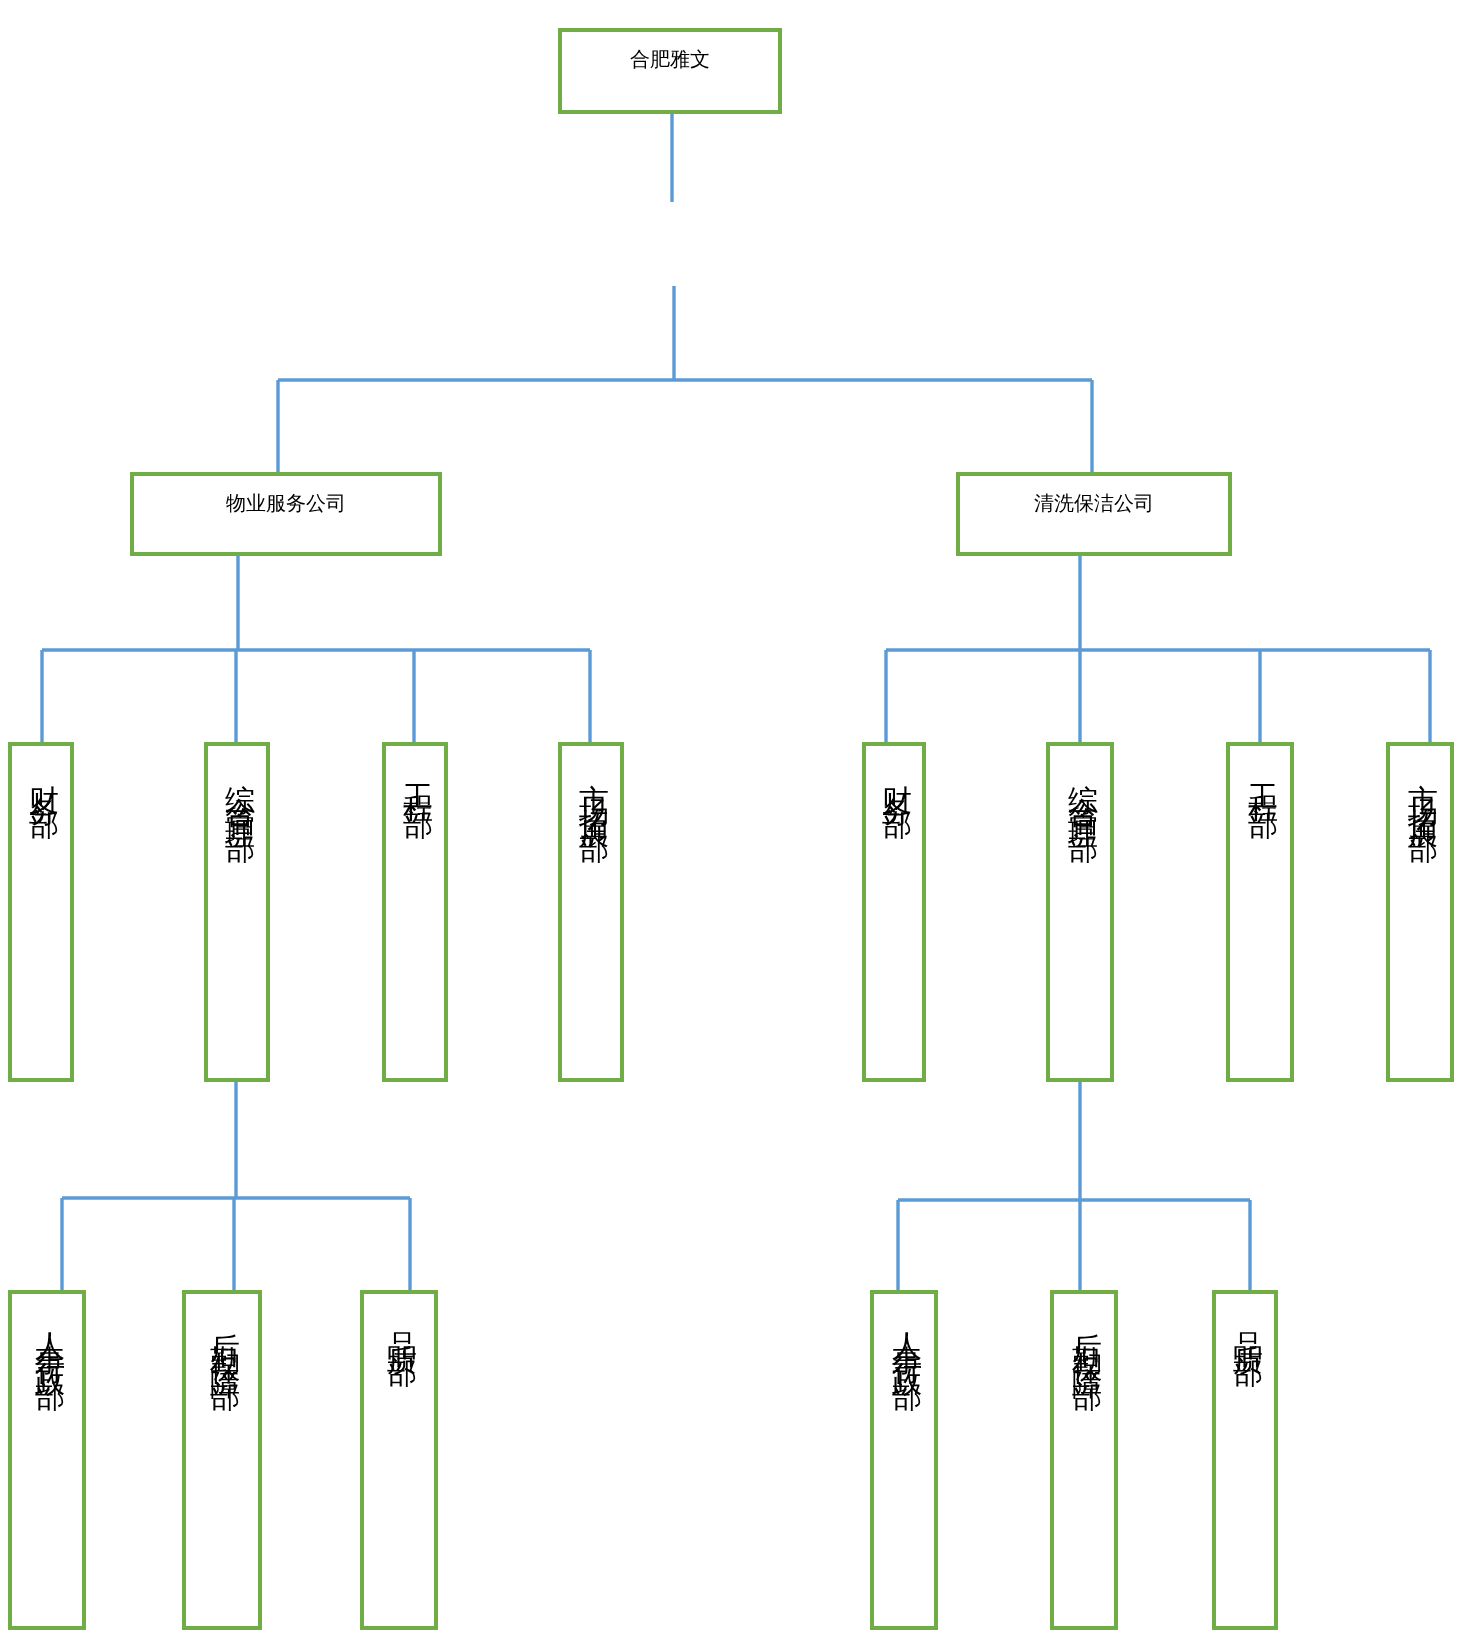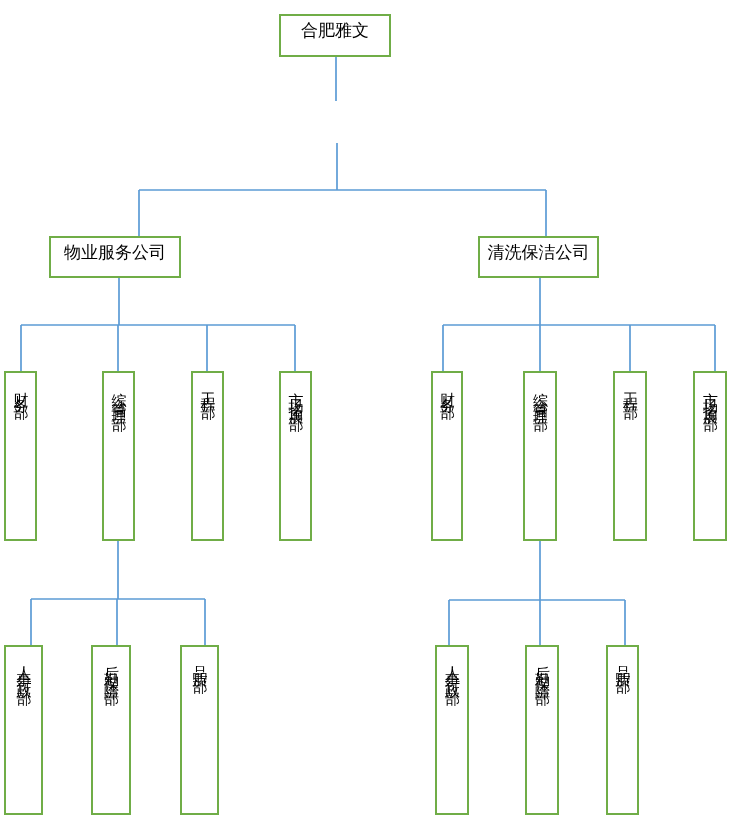--- a/index.html
+++ b/index.html
@@ -32,21 +32,21 @@
     box-sizing: border-box;
     background: var(--box-fill, #ffffff);
     border: 2px solid var(--box-border, #70ad47);
     display: flex;
     justify-content: center;
     align-items: flex-start;
     z-index: 1;
   }
   .node.h .lbl {
     padding-top: 6px;
-    font-size: 17px;
+    font-size: 10px;
     line-height: 17px;
     white-space: nowrap;
     text-align: right;
   }
   .node.v .lbl {
     writing-mode: vertical-lr;
     text-orientation: upright;
     padding-top: 7px;
     font-size: 15px;
     letter-spacing: 6px;
@@ -89,24 +89,24 @@
     <polyline points="449,600 449,645"></polyline>
     <polyline points="540,600 540,645"></polyline>
     <polyline points="625,600 625,645"></polyline>
   </svg>
 
   <div class="node h" style="left:279px;top:14px;width:112px;height:43px">
     <span class="lbl">合肥雅文</span>
   </div>
 
 
-  <div class="node h" style="left:49px;top:236px;width:132px;height:42px">
+  <div class="node h" style="left:65px;top:236px;width:156px;height:42px">
     <span class="lbl">物业服务公司</span>
   </div>
-  <div class="node h" style="left:478px;top:236px;width:121px;height:42px">
+  <div class="node h" style="left:478px;top:236px;width:138px;height:42px">
     <span class="lbl">清洗保洁公司</span>
   </div>
 
   <div class="node v" style="left:4px;top:371px;width:33px;height:170px">
     <span class="lbl">财务部</span>
   </div>
   <div class="node v" style="left:102px;top:371px;width:33px;height:170px">
     <span class="lbl">综合管理部</span>
   </div>
   <div class="node v" style="left:191px;top:371px;width:33px;height:170px">

